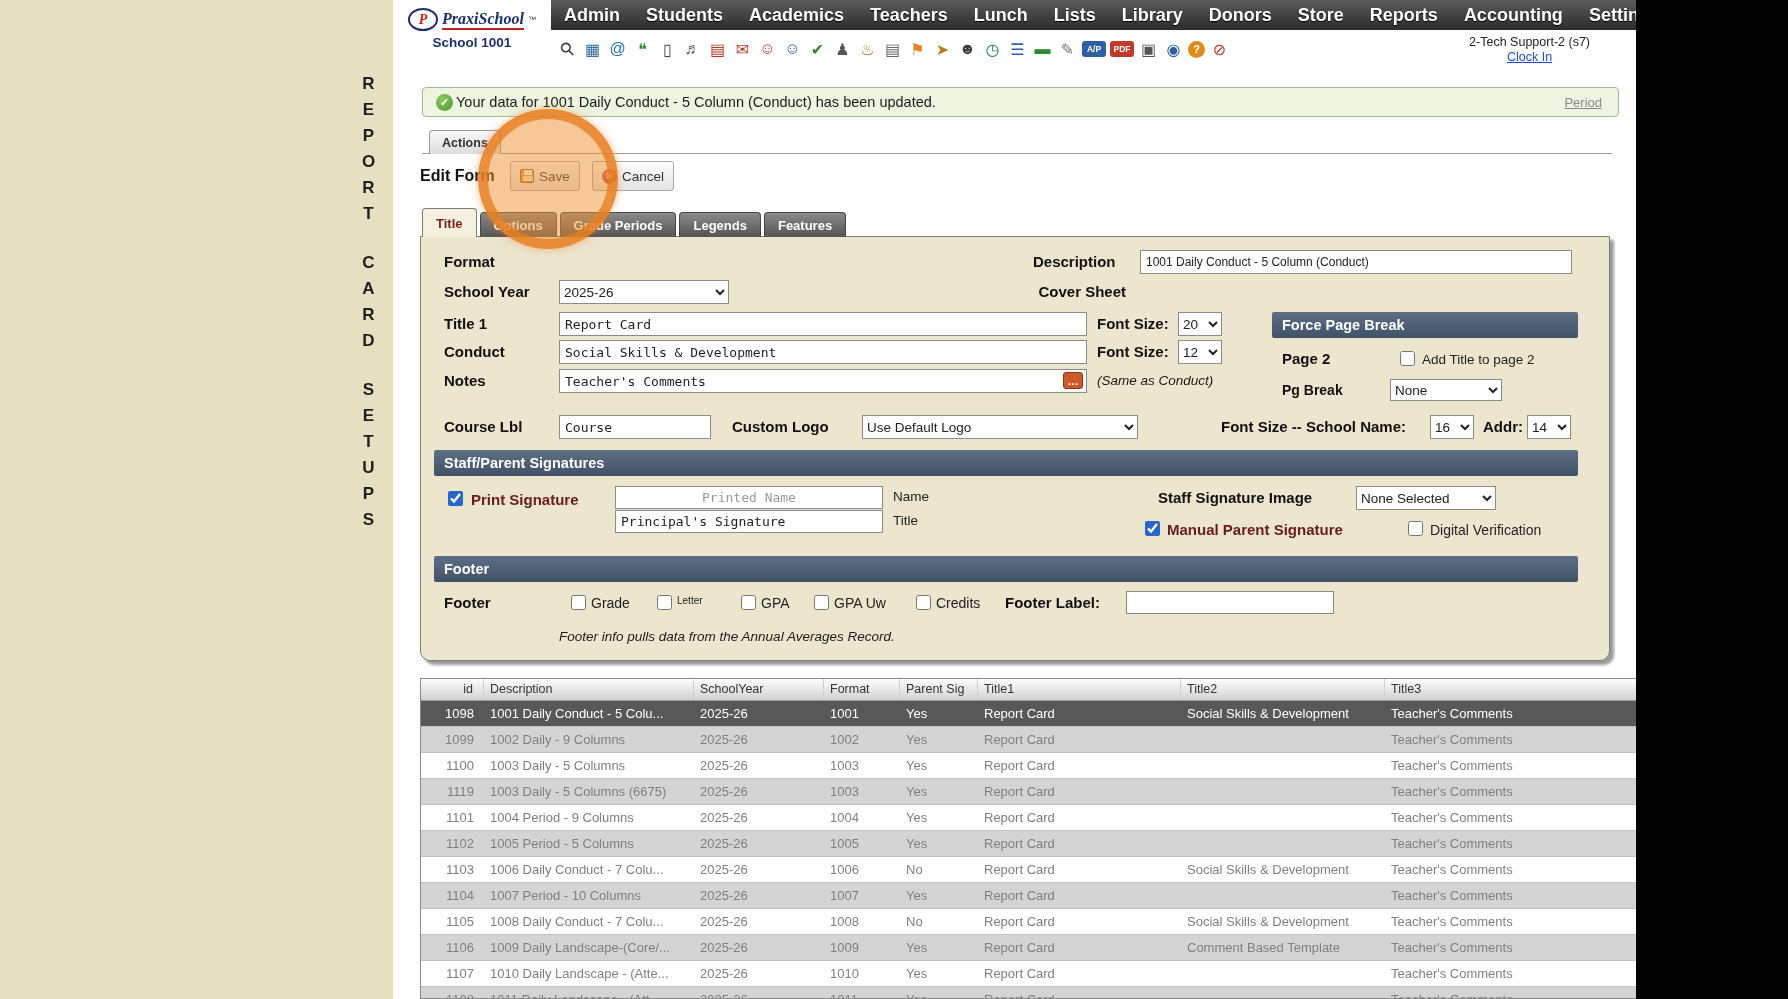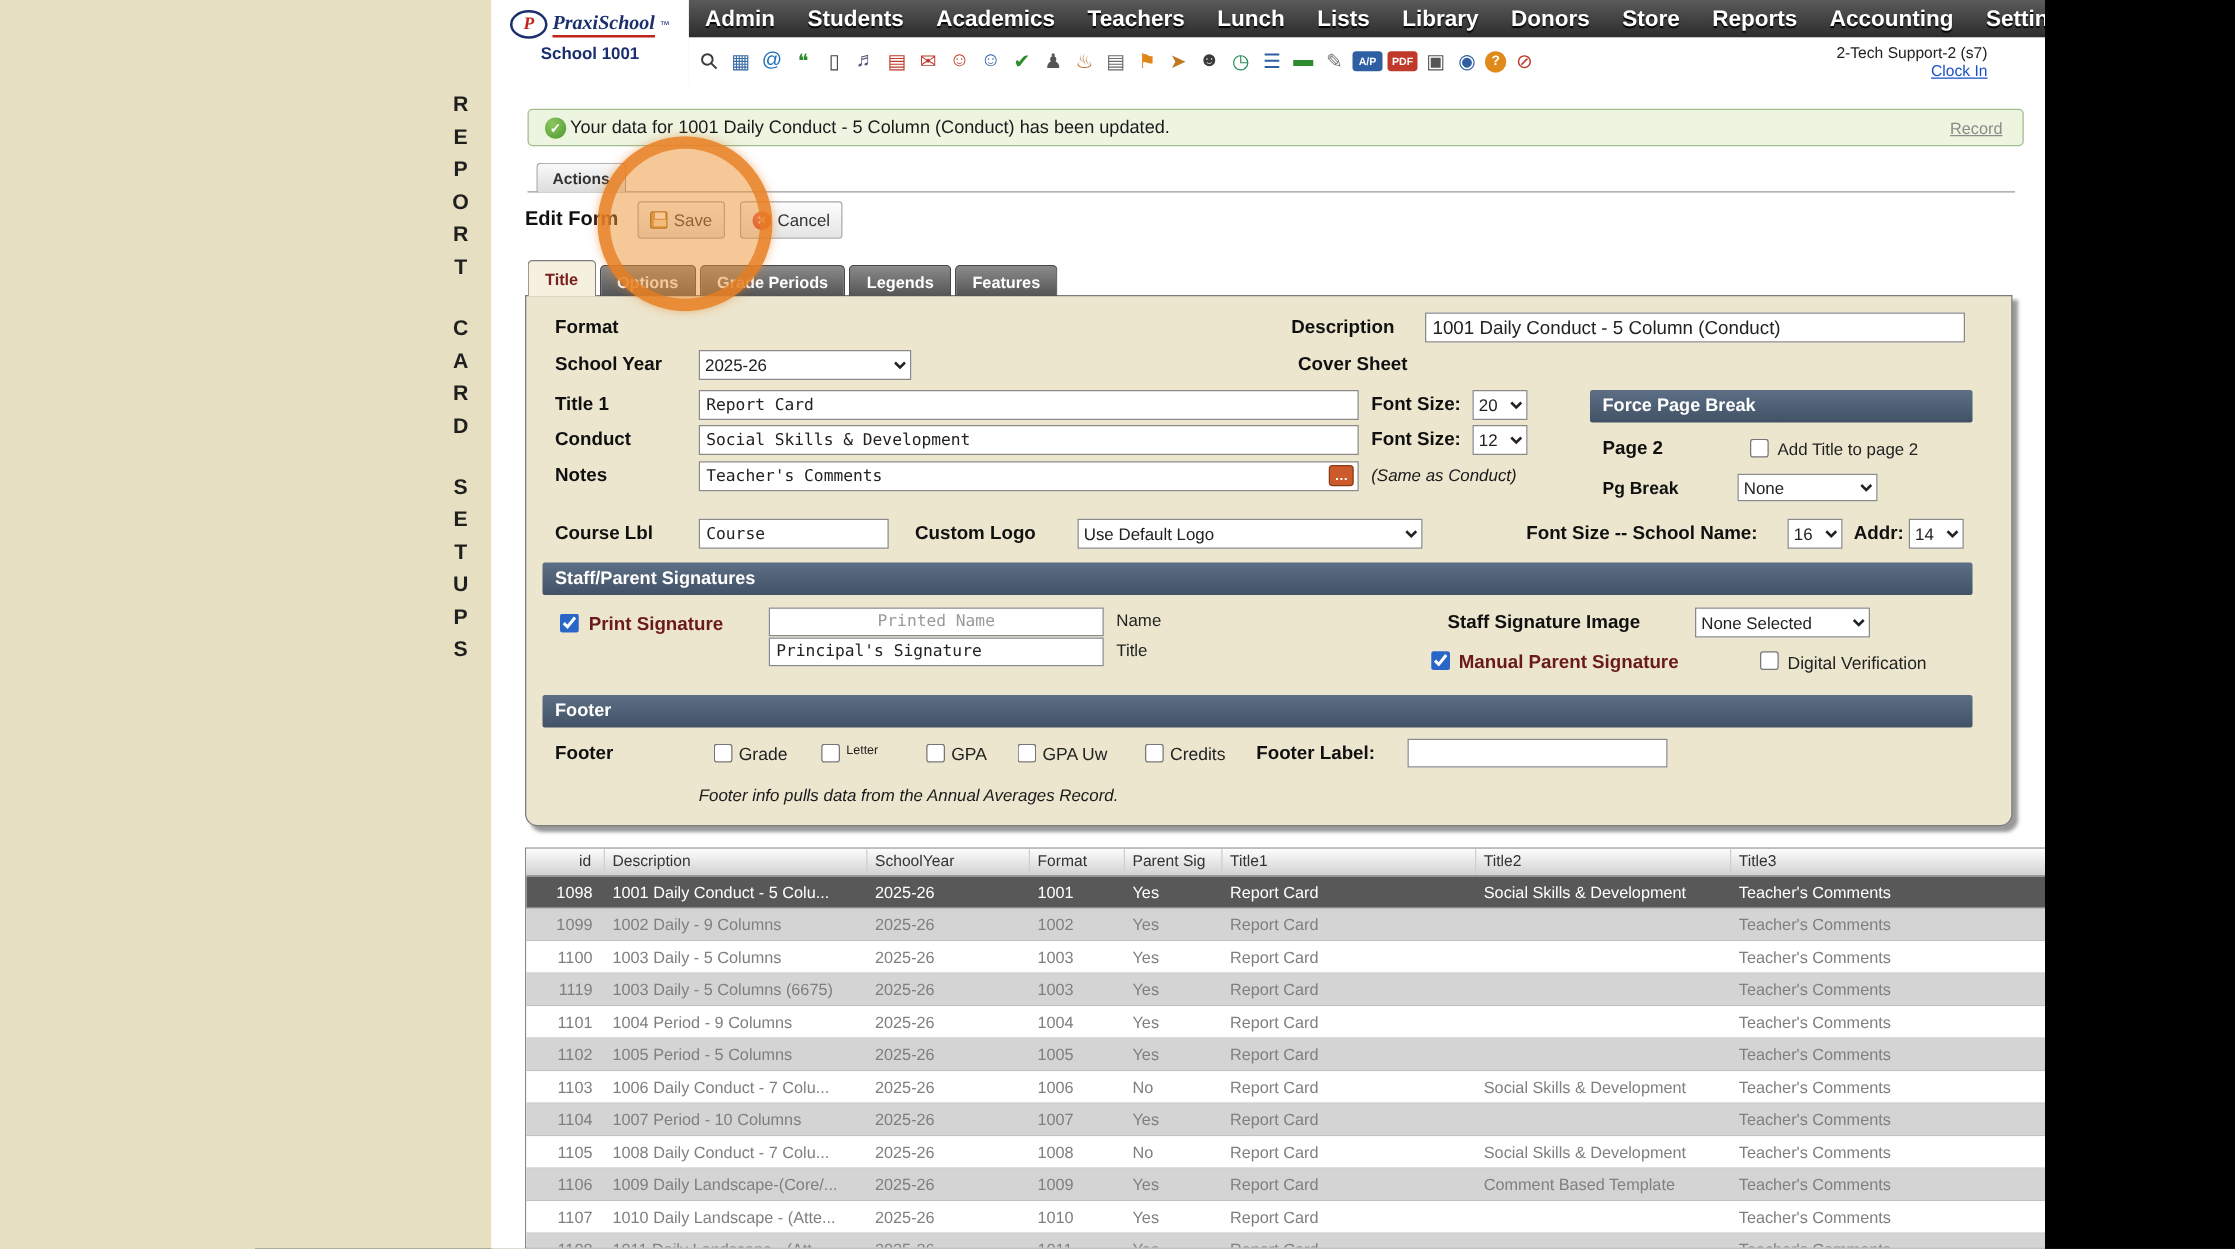--- a/index.html
+++ b/index.html
@@ -16,21 +16,21 @@
   .school-name { margin-top:4px; color:#1b2f6e; font-weight:bold; font-size:13.5px; }
 
   .nav-bar { position:absolute; left:551px; top:0; width:1085px; height:30px; background:linear-gradient(#5a5a5a,#2c2c2c); display:flex; align-items:center; }
   .nav-item { color:#fff; font-weight:bold; font-size:18px; padding:0 13px; cursor:pointer; white-space:nowrap; text-shadow:0 1px 1px #000; }
 
   .icon-bar { position:absolute; left:551px; top:30px; width:1085px; height:38px; background:#fff; display:flex; align-items:center; padding-left:4px; }
   .ic { width:25px; height:26px; display:inline-flex; align-items:center; justify-content:center; font-size:16px; cursor:pointer; flex:0 0 auto; }
   .ic-search { transform:rotate(-45deg); font-size:18px; }
   .ic-badge { width:auto; min-width:24px; height:16px; border-radius:3px; color:#fff; font-size:8.5px; font-weight:bold; padding:0 3px; margin:0 2px; }
   .ic-badge-round { width:17px; min-width:17px; height:17px; border-radius:50%; color:#fff; font-size:11px; font-weight:bold; }
-  .support { margin-left:auto; text-align:right; padding-right:46px; }
+  .support { margin-left:auto; text-align:center; padding-right:46px; }
   .support-label { font-size:12.5px; color:#222; }
   .clock-in { font-size:12.5px; color:#1a4fc4; text-decoration:underline; cursor:pointer; margin-top:1px; }
 
   
   .sidebar-words { position:absolute; left:347px; top:74px; width:42px; text-align:center; }
   .vword { writing-mode:vertical-lr; text-orientation:upright; font-weight:bold; font-size:17px; letter-spacing:7px; color:#1f1f1f; margin:0 auto 23px; }
 
   
   .main { position:absolute; left:393px; top:68px; width:1243px; height:931px; background:#fff; overflow:hidden; }
 
@@ -59,21 +59,21 @@
   .tab { height:25px; padding:0 13px; margin-right:3px; background:linear-gradient(#8a8a8a,#545454); border:1px solid #474747; border-bottom:none;
          border-radius:4px 4px 0 0; color:#fff; font-size:13px; font-weight:bold; display:flex; align-items:center; cursor:pointer; white-space:nowrap; }
   .tab.active { height:29px; background:#f6f1de; border:1px solid #7d7d7d; border-bottom:none; color:#7a1f1f; }
 
   
   .panel { position:absolute; left:27px; top:168px; width:1190px; height:425px; background:#ece6ce; border:1px solid #7d7d7d; border-radius:0 0 10px 10px;
            box-shadow:4px 4px 3px rgba(70,70,70,0.55); z-index:1; }
   .flabel { position:absolute; font-weight:bold; font-size:15px; color:#101010; white-space:nowrap; }
   .fsmall { position:absolute; font-size:13.5px; color:#222; white-space:nowrap; }
   .fnote { position:absolute; font-style:italic; font-size:13.5px; color:#1a1a1a; white-space:nowrap; }
-  .finput { position:absolute; height:24px; border:1px solid #8a8a8a; background:#fff; font-size:15px; padding:0 5px; font-family:"Liberation Sans",sans-serif; color:#222; }
+  .finput { position:absolute; height:24px; border:1px solid #8a8a8a; background:#fff; font-size:12px; padding:0 5px; font-family:"Liberation Sans",sans-serif; color:#222; }
   .mono { font-family:"DejaVu Sans Mono",monospace; font-size:13px; }
   .mono::placeholder { color:#9a9a9a; }
   .fselect { position:absolute; height:24px; border:1px solid #8a8a8a; background:#fff; font-size:13.5px; color:#222; }
   .fcheck { position:absolute; width:15px; height:15px; accent-color:#2a66c8; cursor:pointer; }
   .sechead { position:absolute; left:13px; width:1144px; height:26px; background:linear-gradient(#5d6f85,#415266); color:#fff; font-weight:bold; font-size:14.5px;
              display:flex; align-items:center; padding-left:10px; border-radius:2px; }
   .maroon { color:#6b1a1a; }
   .fpb { position:absolute; left:851px; top:75px; width:306px; height:101px; }
   .fpb-head { height:26px; background:linear-gradient(#5d6f85,#415266); color:#fff; font-weight:bold; font-size:14.5px; display:flex; align-items:center; padding-left:10px; border-radius:2px; }
   .notes-btn { position:absolute; left:642px; top:135px; width:20px; height:17px; background:#cc5a2a; border:1px solid #8a3a18; border-radius:3px; color:#fff;
@@ -176,21 +176,21 @@
     <div class="vword">REPORT</div>
     <div class="vword">CARD</div>
     <div class="vword">SETUPS</div>
   </div>
 
   <div class="main">
 
     <div class="alert">
       <span class="okcirc">✓</span>
       <span class="alert-msg">Your data for 1001 Daily Conduct - 5 Column (Conduct) has been updated.</span>
-      <span class="alert-close">Record</span>
+      <span class="alert-close">Period</span>
     </div>
 
     <div class="actions-tab">Actions</div>
     <div class="actions-line"></div>
 
     <div class="edit-form-label">Edit Form</div>
     <div class="btn btn-save">
       <span class="floppy"></span>
       <span>Save</span>
     </div>

